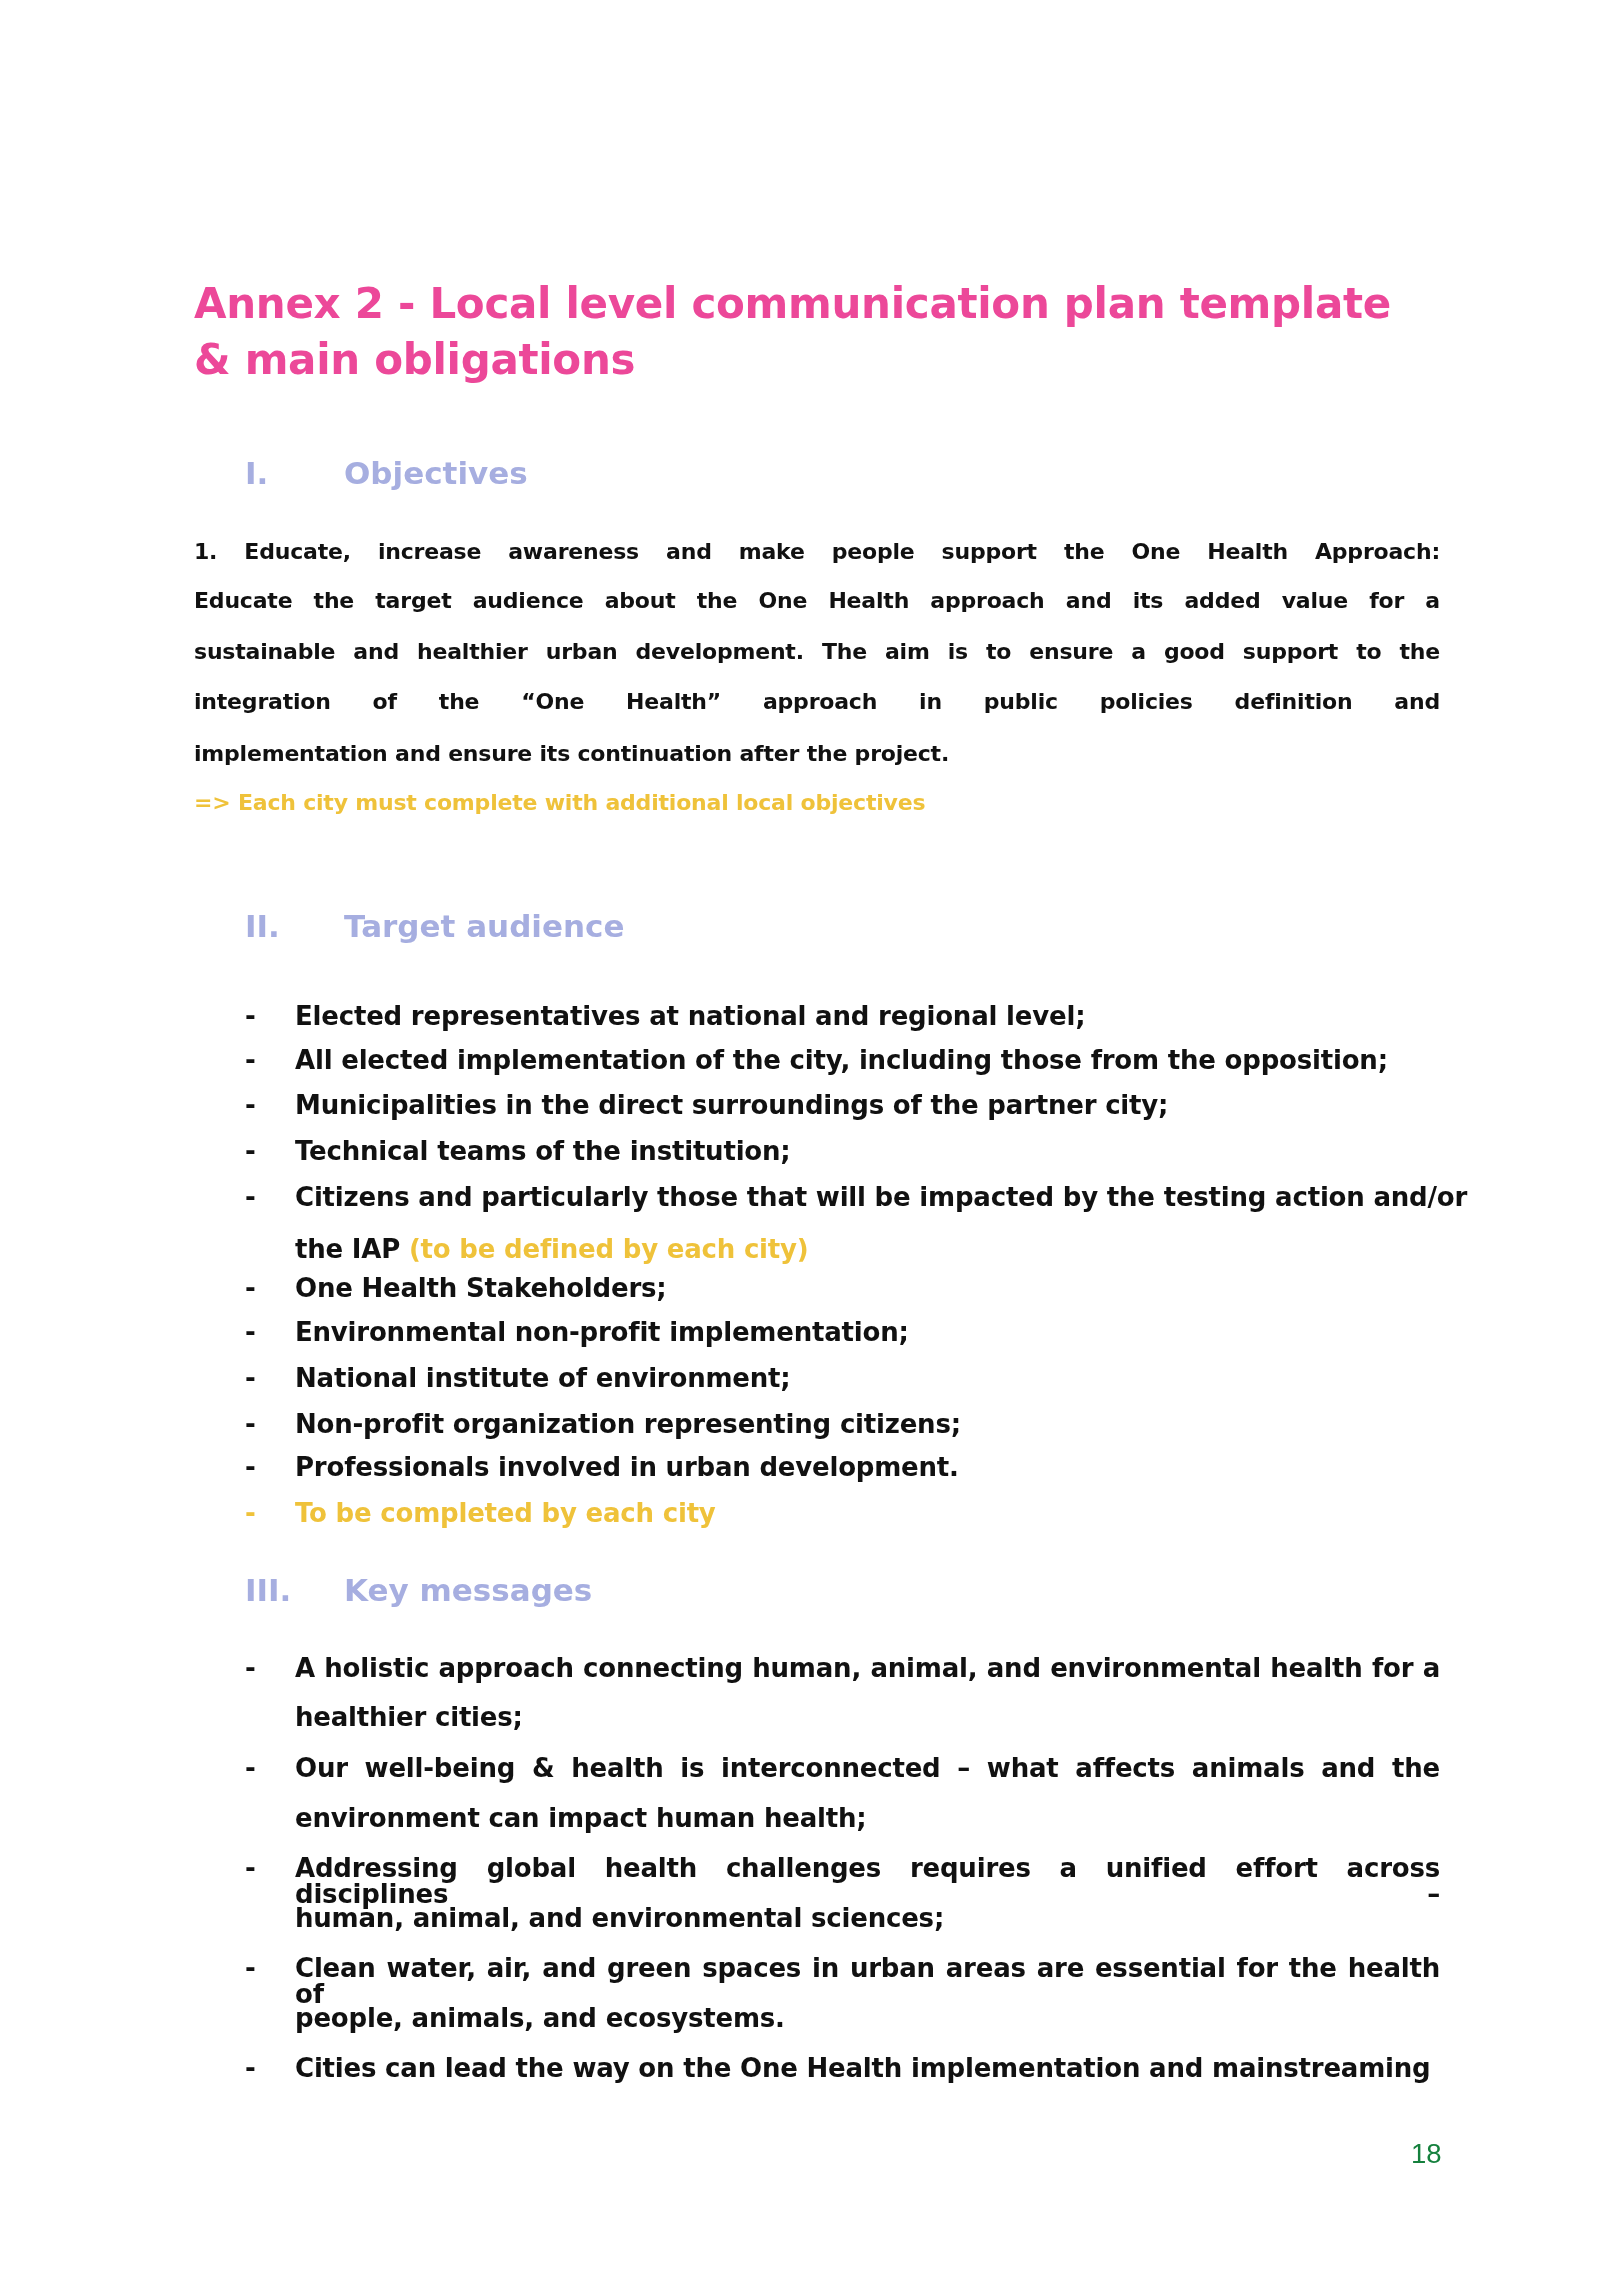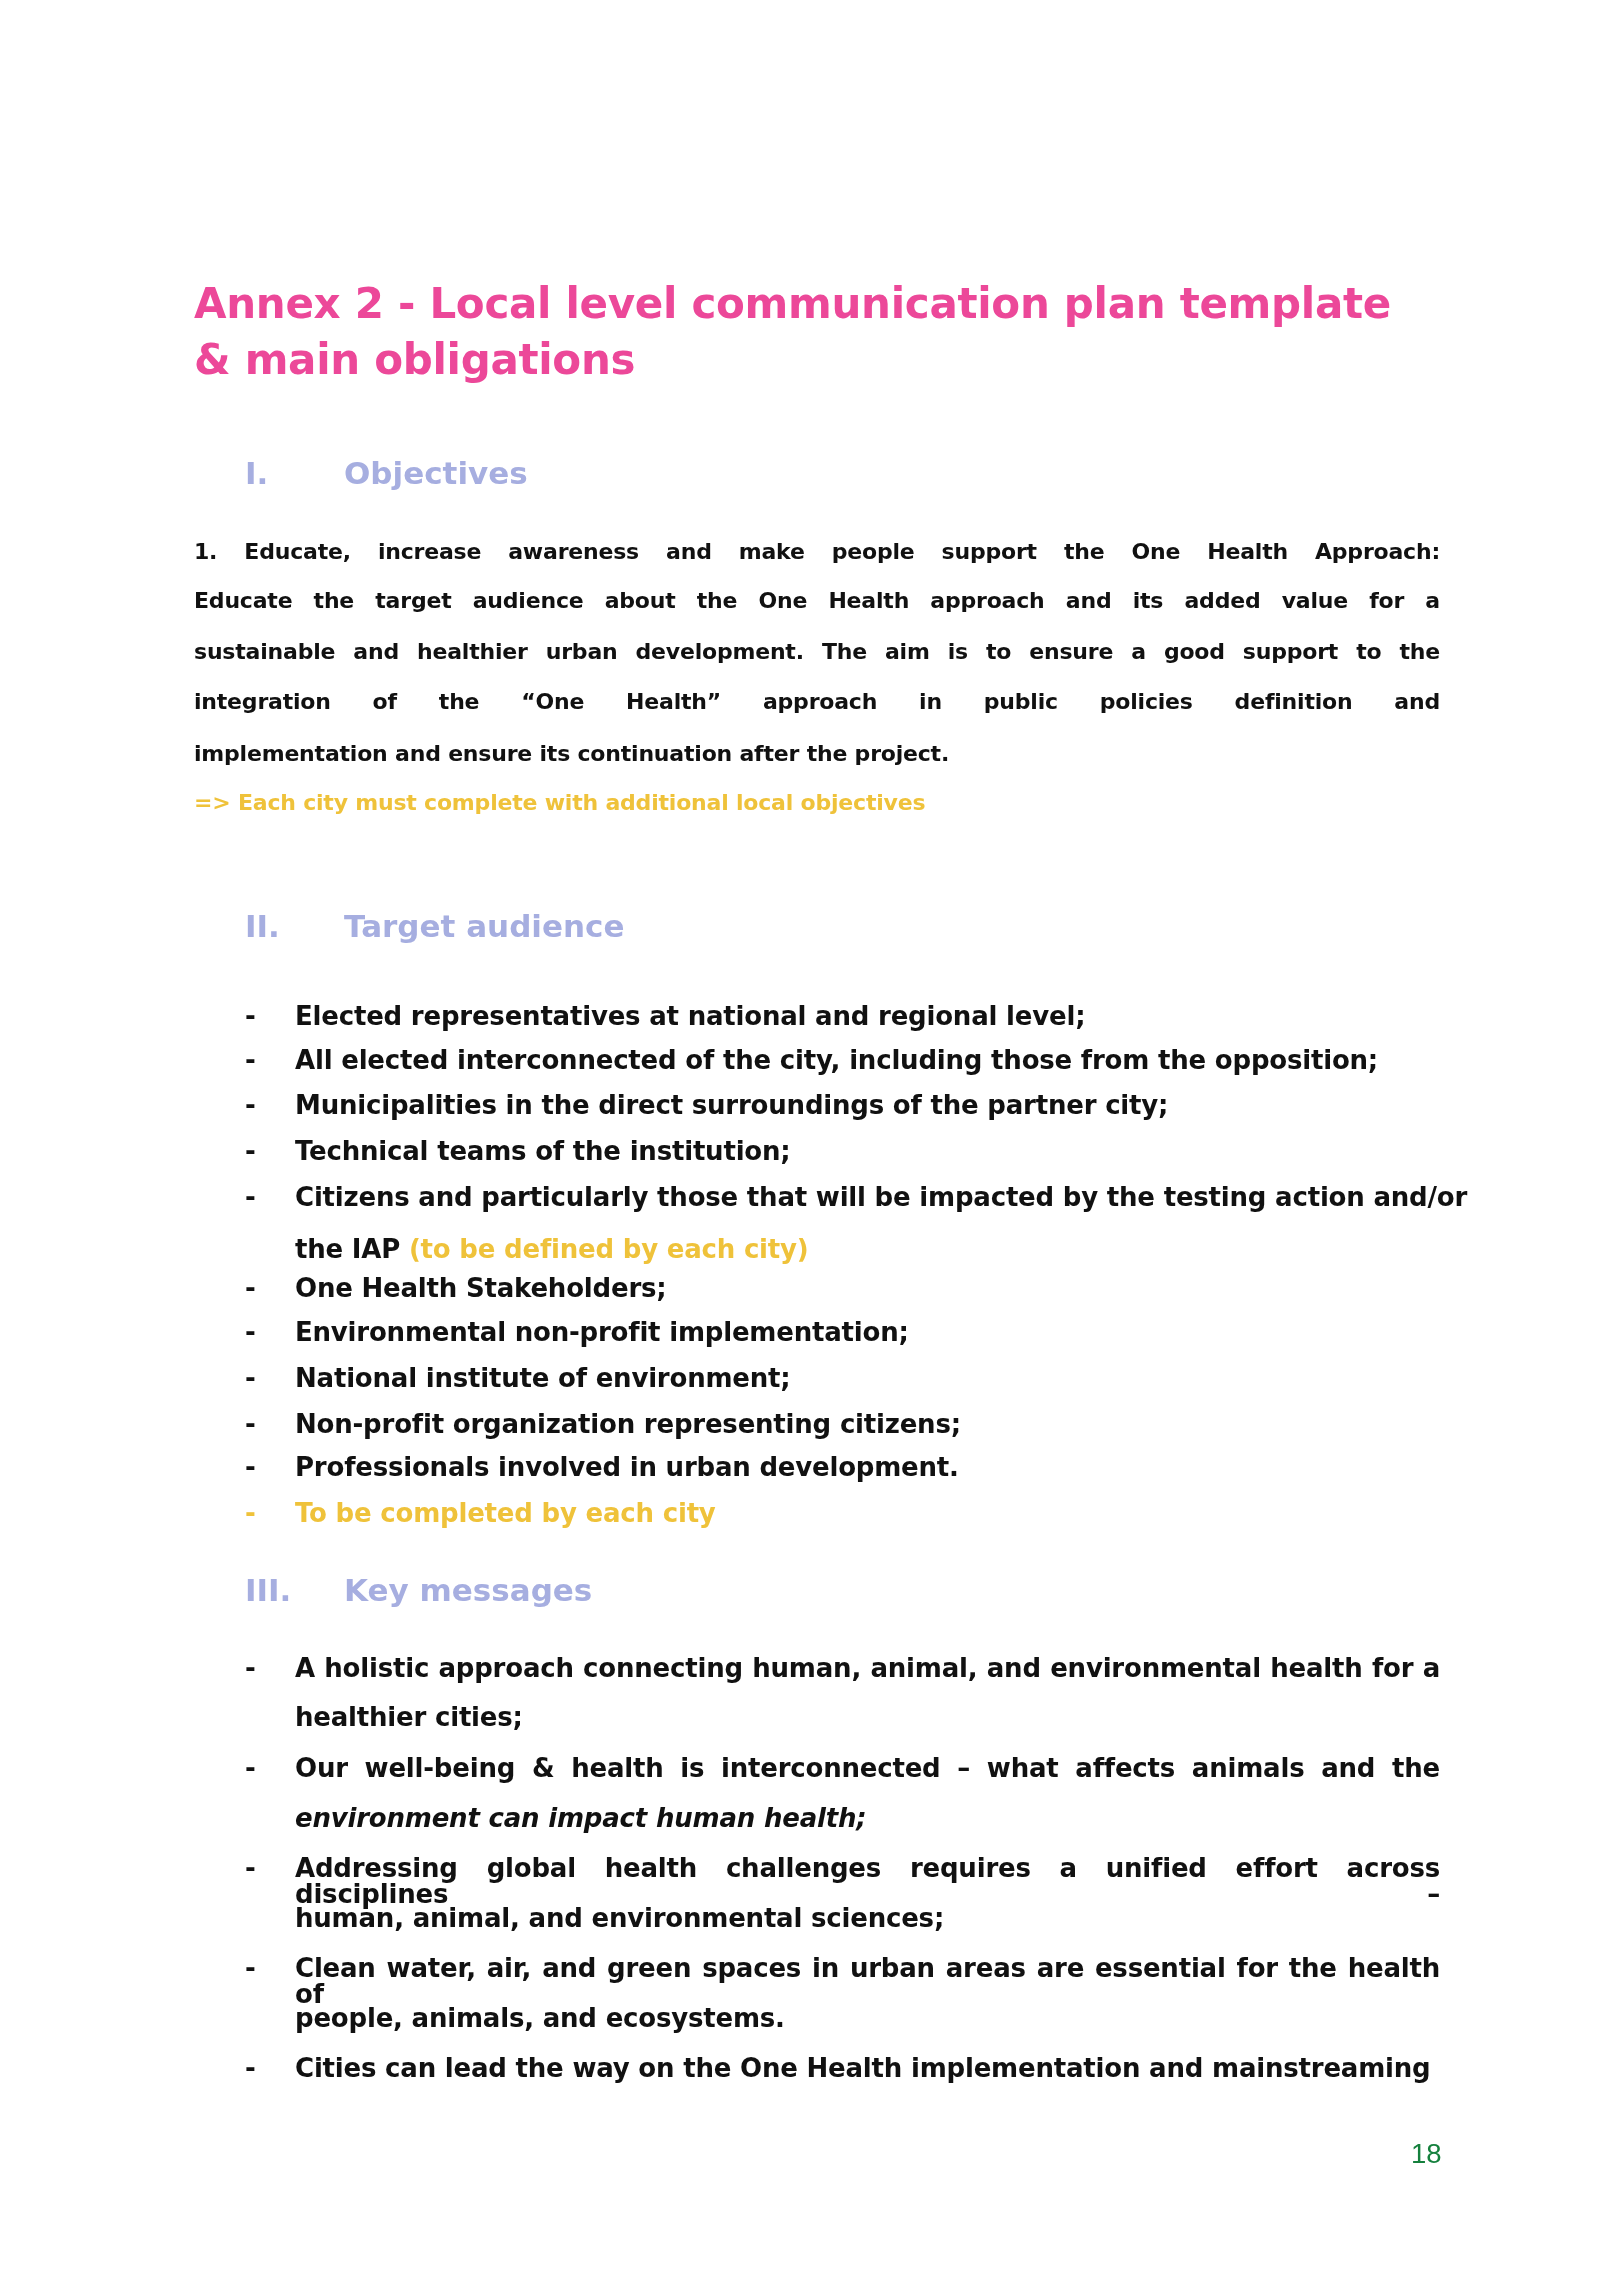--- a/index.html
+++ b/index.html
@@ -33,21 +33,21 @@
 <div class="abs para" style="top:743px;">implementation and ensure its continuation after the project.</div>
 <div class="abs para yellow" style="top:792px;">=&gt; Each city must complete with additional local objectives</div>
 
 <div class="abs sec sec-num" style="top:911px;">II.</div>
 <div class="abs sec sec-text" style="top:911px;">Target audience</div>
 
 <div class="abs dash" style="top:1003px;">-</div>
 <div class="abs item" style="top:1003px;">Elected representatives at national and regional level;</div>
 
 <div class="abs dash" style="top:1047px;">-</div>
-<div class="abs item" style="top:1047px;">All elected interconnected of the city, including those from the opposition;</div>
+<div class="abs item" style="top:1047px;">All elected implementation of the city, including those from the opposition;</div>
 
 <div class="abs dash" style="top:1092px;">-</div>
 <div class="abs item" style="top:1092px;">Municipalities in the direct surroundings of the partner city;</div>
 
 <div class="abs dash" style="top:1138px;">-</div>
 <div class="abs item" style="top:1138px;">Technical teams of the institution;</div>
 
 <div class="abs dash" style="top:1184px;">-</div>
 <div class="abs item" style="top:1184px;">Citizens and particularly those that will be impacted by the testing action and/or</div>
 
@@ -76,21 +76,21 @@
 
 <div class="abs sec sec-num" style="top:1575px;">III.</div>
 <div class="abs sec sec-text" style="top:1575px;">Key messages</div>
 
 <div class="abs dash" style="top:1655px;">-</div>
 <div class="abs item justify" style="top:1655px;">A holistic approach connecting human, animal, and environmental health for a</div>
 <div class="abs item" style="top:1704px;">healthier cities;</div>
 
 <div class="abs dash" style="top:1755px;">-</div>
 <div class="abs item justify" style="top:1755px;">Our well-being &amp; health is interconnected – what affects animals and the</div>
-<div class="abs item" style="top:1805px;font-style:italic;">environment can impact human health;</div>
+<div class="abs item" style="top:1805px;">environment can impact human health;</div>
 
 <div class="abs dash" style="top:1855px;">-</div>
 <div class="abs item justify" style="top:1855px;">Addressing global health challenges requires a unified effort across disciplines –</div>
 <div class="abs item" style="top:1905px;">human, animal, and environmental sciences;</div>
 
 <div class="abs dash" style="top:1955px;">-</div>
 <div class="abs item justify" style="top:1955px;">Clean water, air, and green spaces in urban areas are essential for the health of</div>
 <div class="abs item" style="top:2005px;">people, animals, and ecosystems.</div>
 
 <div class="abs dash" style="top:2055px;">-</div>

